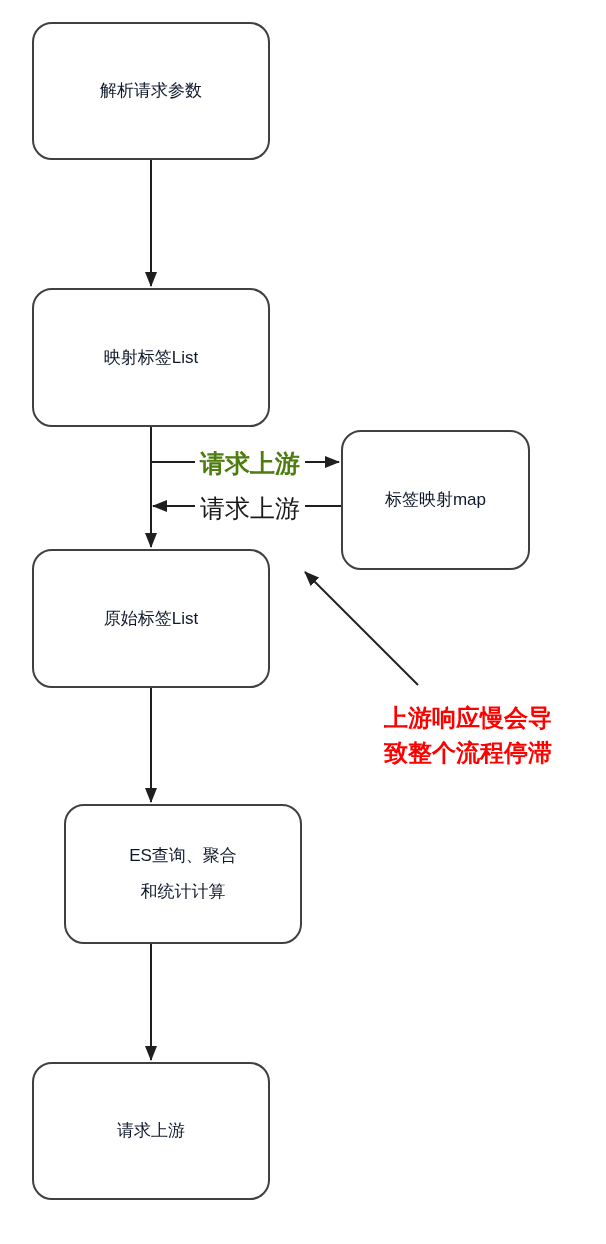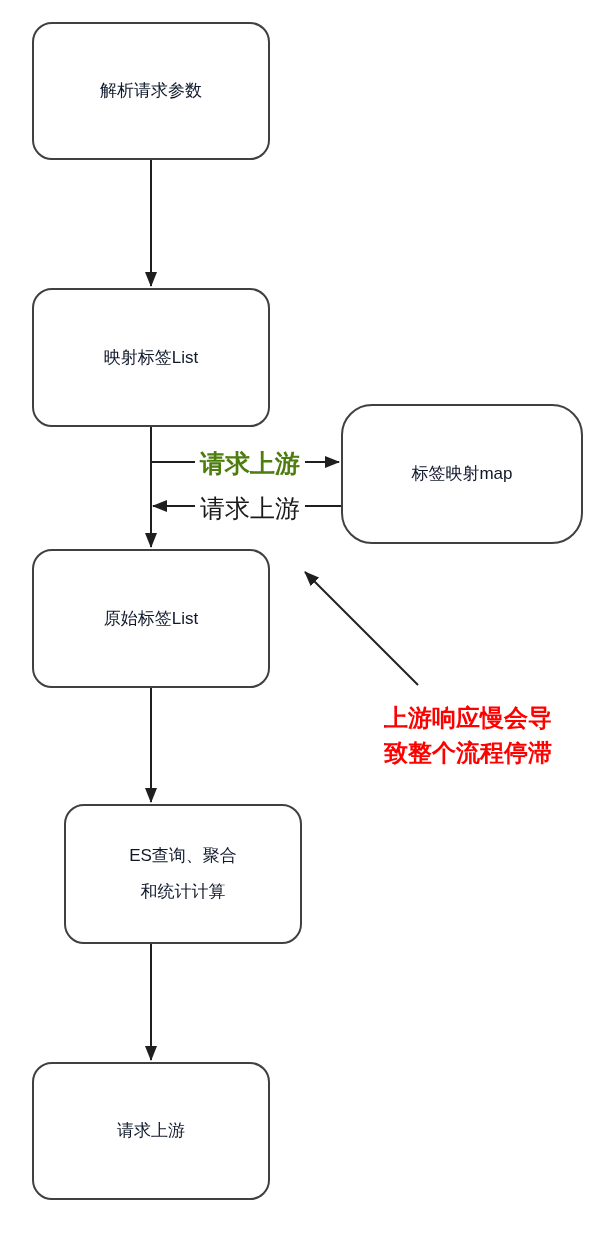--- a/index.html
+++ b/index.html
@@ -94,21 +94,21 @@
 
     <line x1="151" y1="944" x2="151" y2="1060" stroke="#1f1f1f" stroke-width="2" marker-end="url(#arrowhead)"></line>
 
     <line x1="418" y1="685" x2="305" y2="572" stroke="#1f1f1f" stroke-width="2" marker-end="url(#arrowhead)"></line>
   </svg>
 
   <div class="node node-main" style="top:22px; height:138px;">解析请求参数</div>
 
   <div class="node node-main" style="top:288px; height:139px;">映射标签List</div>
 
-  <div class="node" style="left:341px; top:404px; width:242px; height:140px;border-radius:31px;">标签映射map</div>
+  <div class="node" style="left:341px; top:430px; width:189px; height:140px;">标签映射map</div>
 
   <div class="node node-main" style="top:549px; height:139px;">原始标签List</div>
 
   <div class="node node-main" style="top:804px; height:140px;margin-left:32px;">ES查询、聚合
 和统计计算</div>
 
   <div class="node node-main" style="top:1062px; height:138px;">请求上游</div>
 
   <span class="edge-label edge-label-red" style="left:250px; top:463px;">请求上游</span>
 

